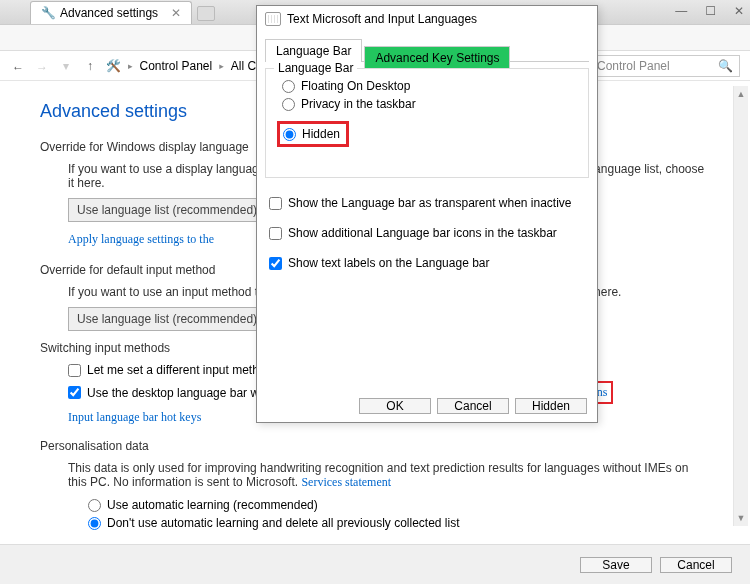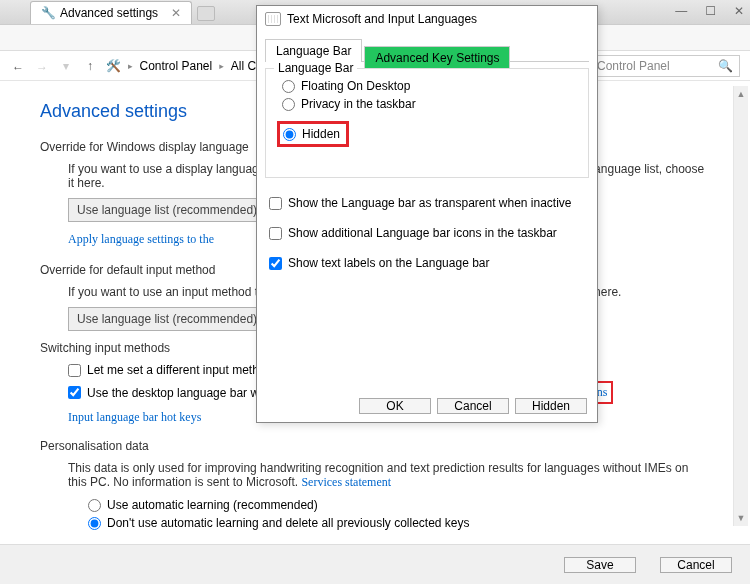--- a/index.html
+++ b/index.html
@@ -30,21 +30,21 @@
 h1 { font-size: 18px; font-weight: normal; color: #0a5bc4; margin-bottom: 18px; }
 .section-head { font-size: 12px; color: #333; margin: 10px 0 8px; }
 .indent { margin-left: 28px; }
 .desc { font-size: 12px; color: #333; margin-bottom: 8px; }
 .link { color: #0066cc; cursor: pointer; font-family: Liberation Serif, serif; }
 .select-row { display: flex; align-items: center; gap: 12px; margin: 4px 0 10px; }
 .select { width: 438px; border: 1px solid #b0b0b0; background: #efefef; padding: 4px 8px; display: flex; justify-content: space-between; align-items: center; color:#444; height:24px;}
 .select .chev { font-size: 10px; color: #555; }
 .check-row, .radio-row { display: flex; align-items: center; gap: 6px; margin: 4px 0; }
 .check-row input, .radio-row input { margin: 0; }
-.footer-bar { position: absolute; bottom: 0; left: 0; right: 0; height: 40px; background: #f0f0f0; border-top: 1px solid #ddd; display: flex; justify-content: flex-end; align-items: center; padding: 2px 18px; gap: 24px; }
+.footer-bar { position: absolute; bottom: 0; left: 0; right: 0; height: 40px; background: #f0f0f0; border-top: 1px solid #ddd; display: flex; justify-content: flex-end; align-items: center; padding: 2px 18px; gap: 8px; }
 .btn { min-width: 72px; height: 16px; border: 1px solid #aaa; background: #f5f5f5; font-size: 12px; padding: 0 12px; cursor: pointer; }
 
 .redbox { border: 2px solid #e3242b; padding: 2px 4px; display:inline-block; }
 .opt-link { display:inline-block; margin-left: auto; }
 
 
 .scroll-hint { position:absolute; right:2px; top:86px; width:15px; height:440px; background:#f0f0f0; border-left:1px solid #e5e5e5;}
 .scroll-hint .up,.scroll-hint .dn{height:16px;display:flex;align-items:center;justify-content:center;color:#888;font-size:9px;}
 .scroll-hint .dn{position:absolute;bottom:0;width:100%;}
 
@@ -164,21 +164,21 @@
 
   <div class="section-head" style="margin-top:14px;">Personalisation data</div>
   <div class="indent">
     <div class="desc"><span>This data is only used for improving handwriting recognition and text prediction results for languages without IMEs on this PC. No information is sent to Microsoft. </span><span class="link">Services statement</span></div>
     <div class="radio-row" style="margin-left:20px;">
         <input type="radio" name="pl" style="">
         <span>Use automatic learning (recommended)</span>
       </div>
     <div class="radio-row" style="margin-left:20px;">
         <input type="radio" name="pl" checked="" style="">
-        <span>Don't use automatic learning and delete all previously collected keys</span>
+        <span>Don't use automatic learning and delete all previously collected list</span>
       </div>
   </div>
 </div>
 
 <div class="footer-bar">
   <button class="btn">Save</button>
   <button class="btn">Cancel</button>
 </div>
 
 <div class="dialog">

